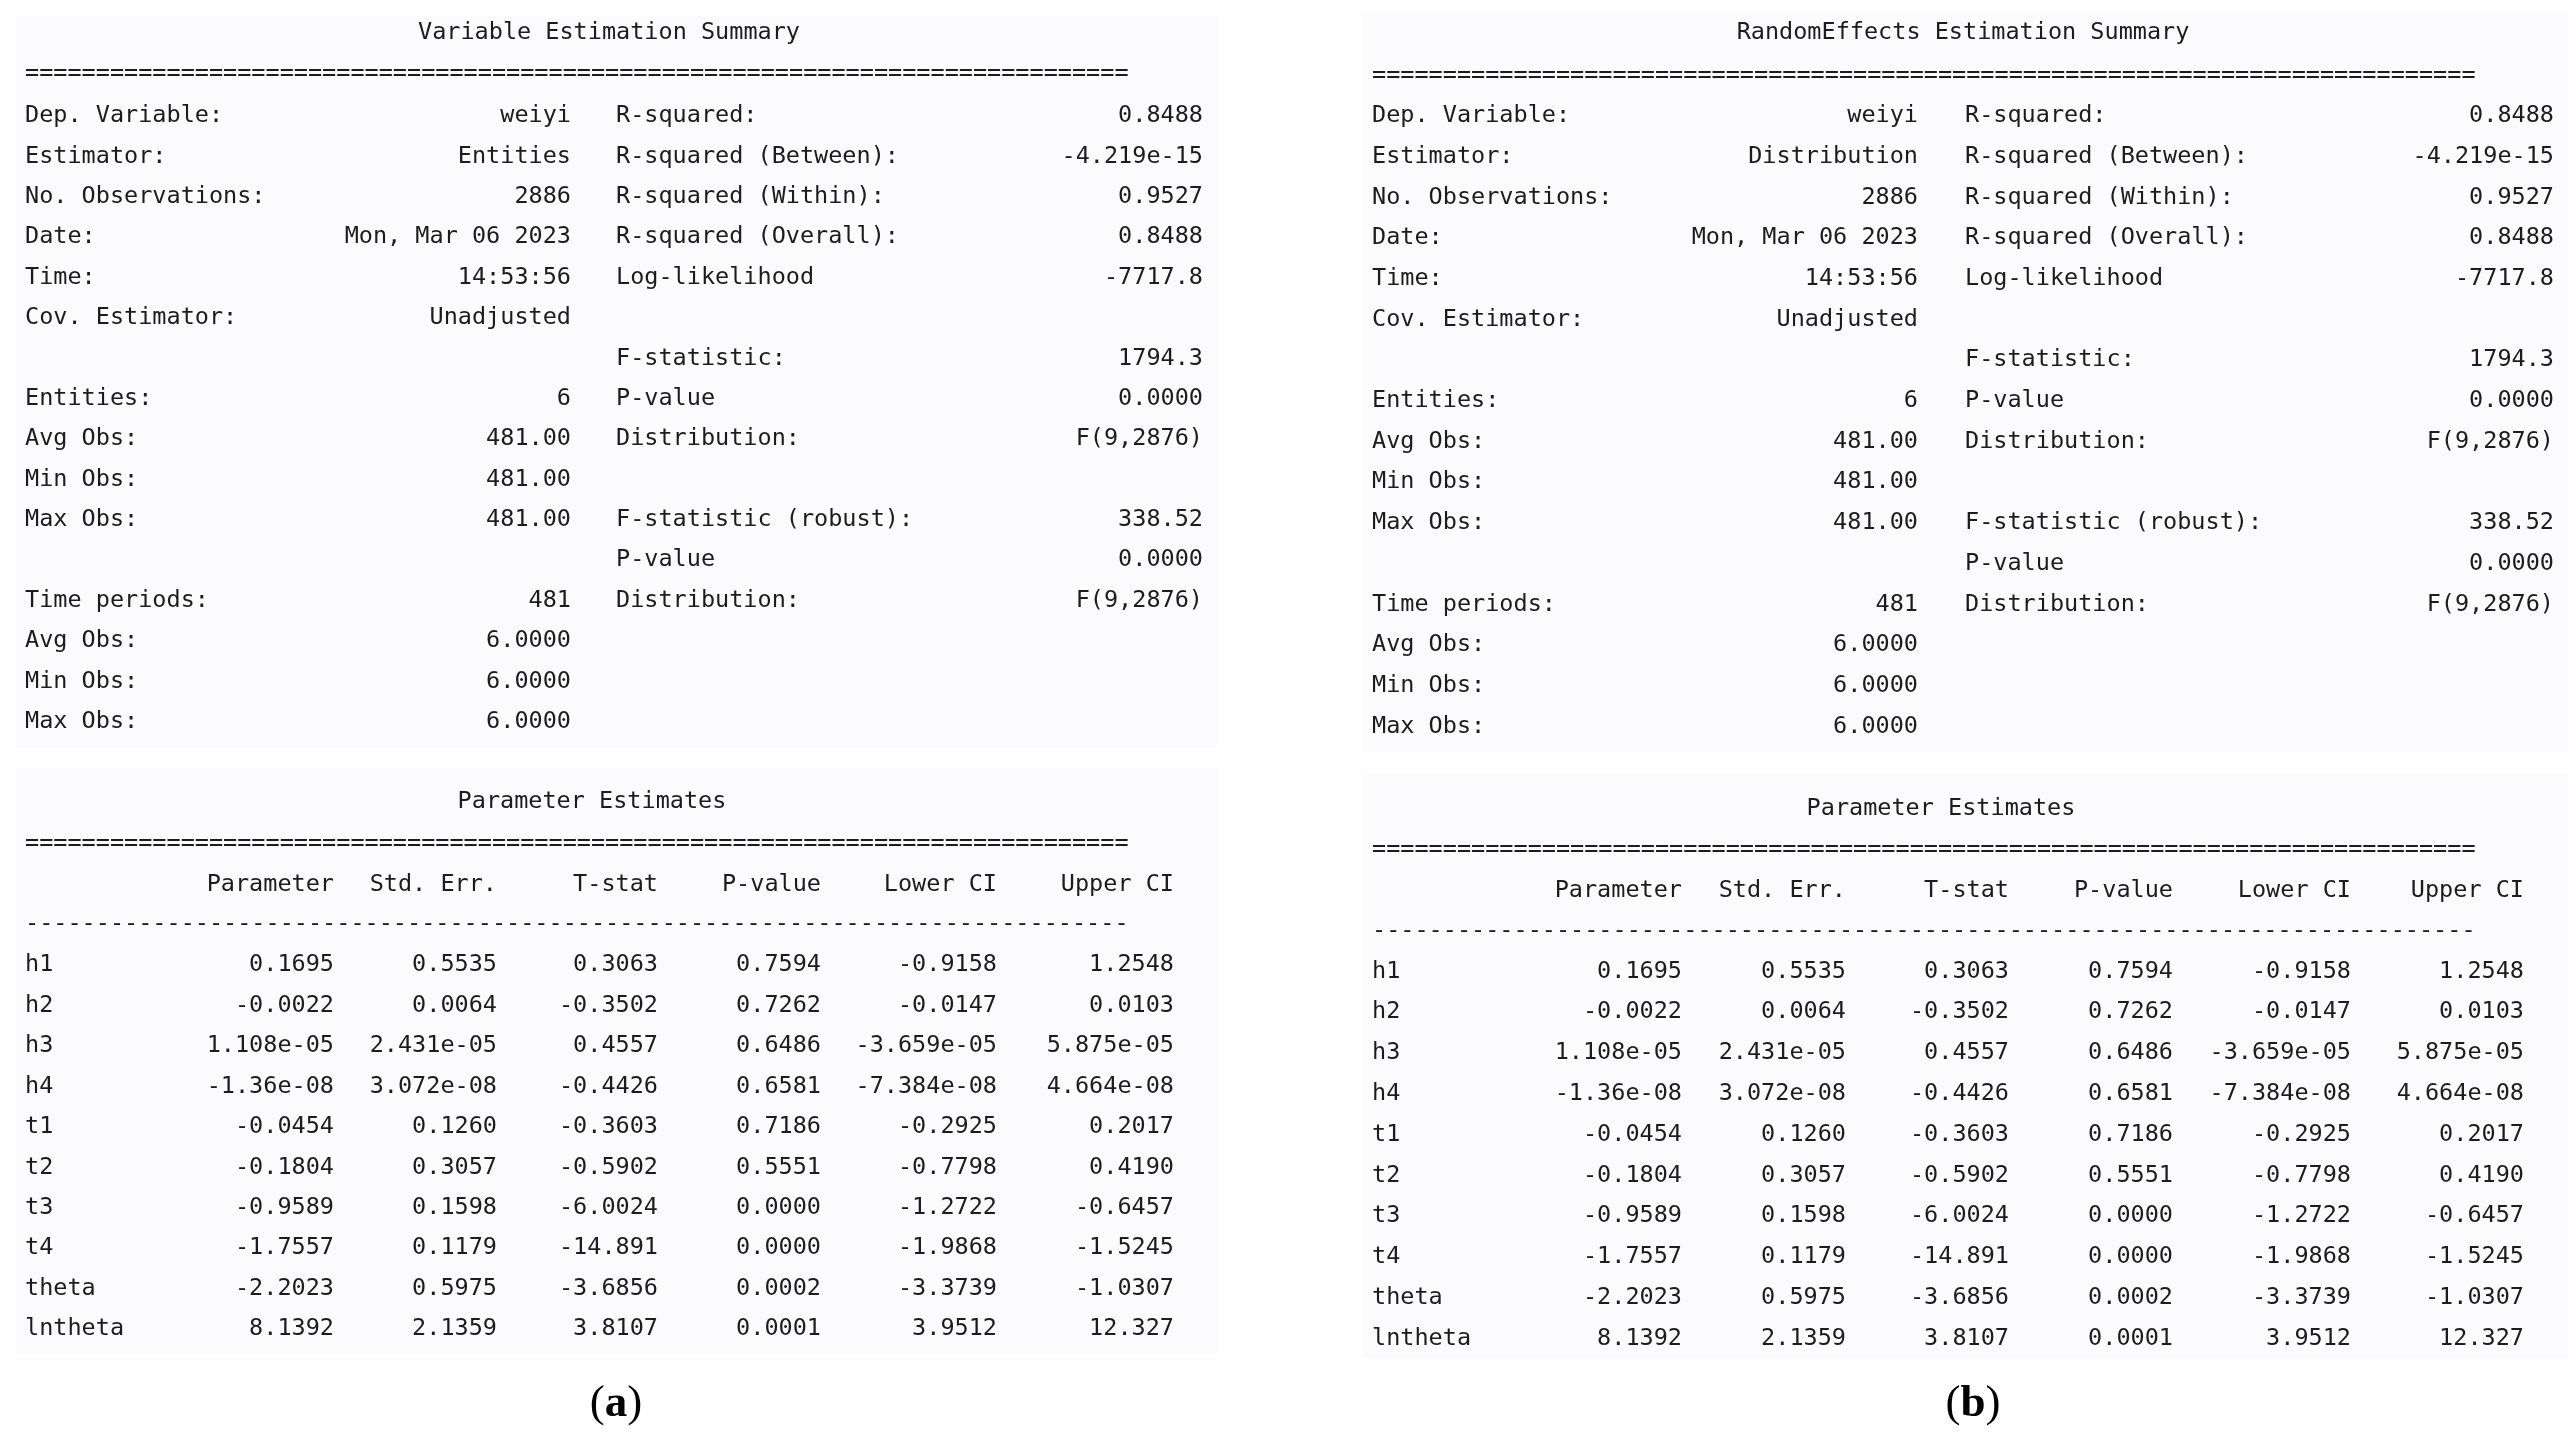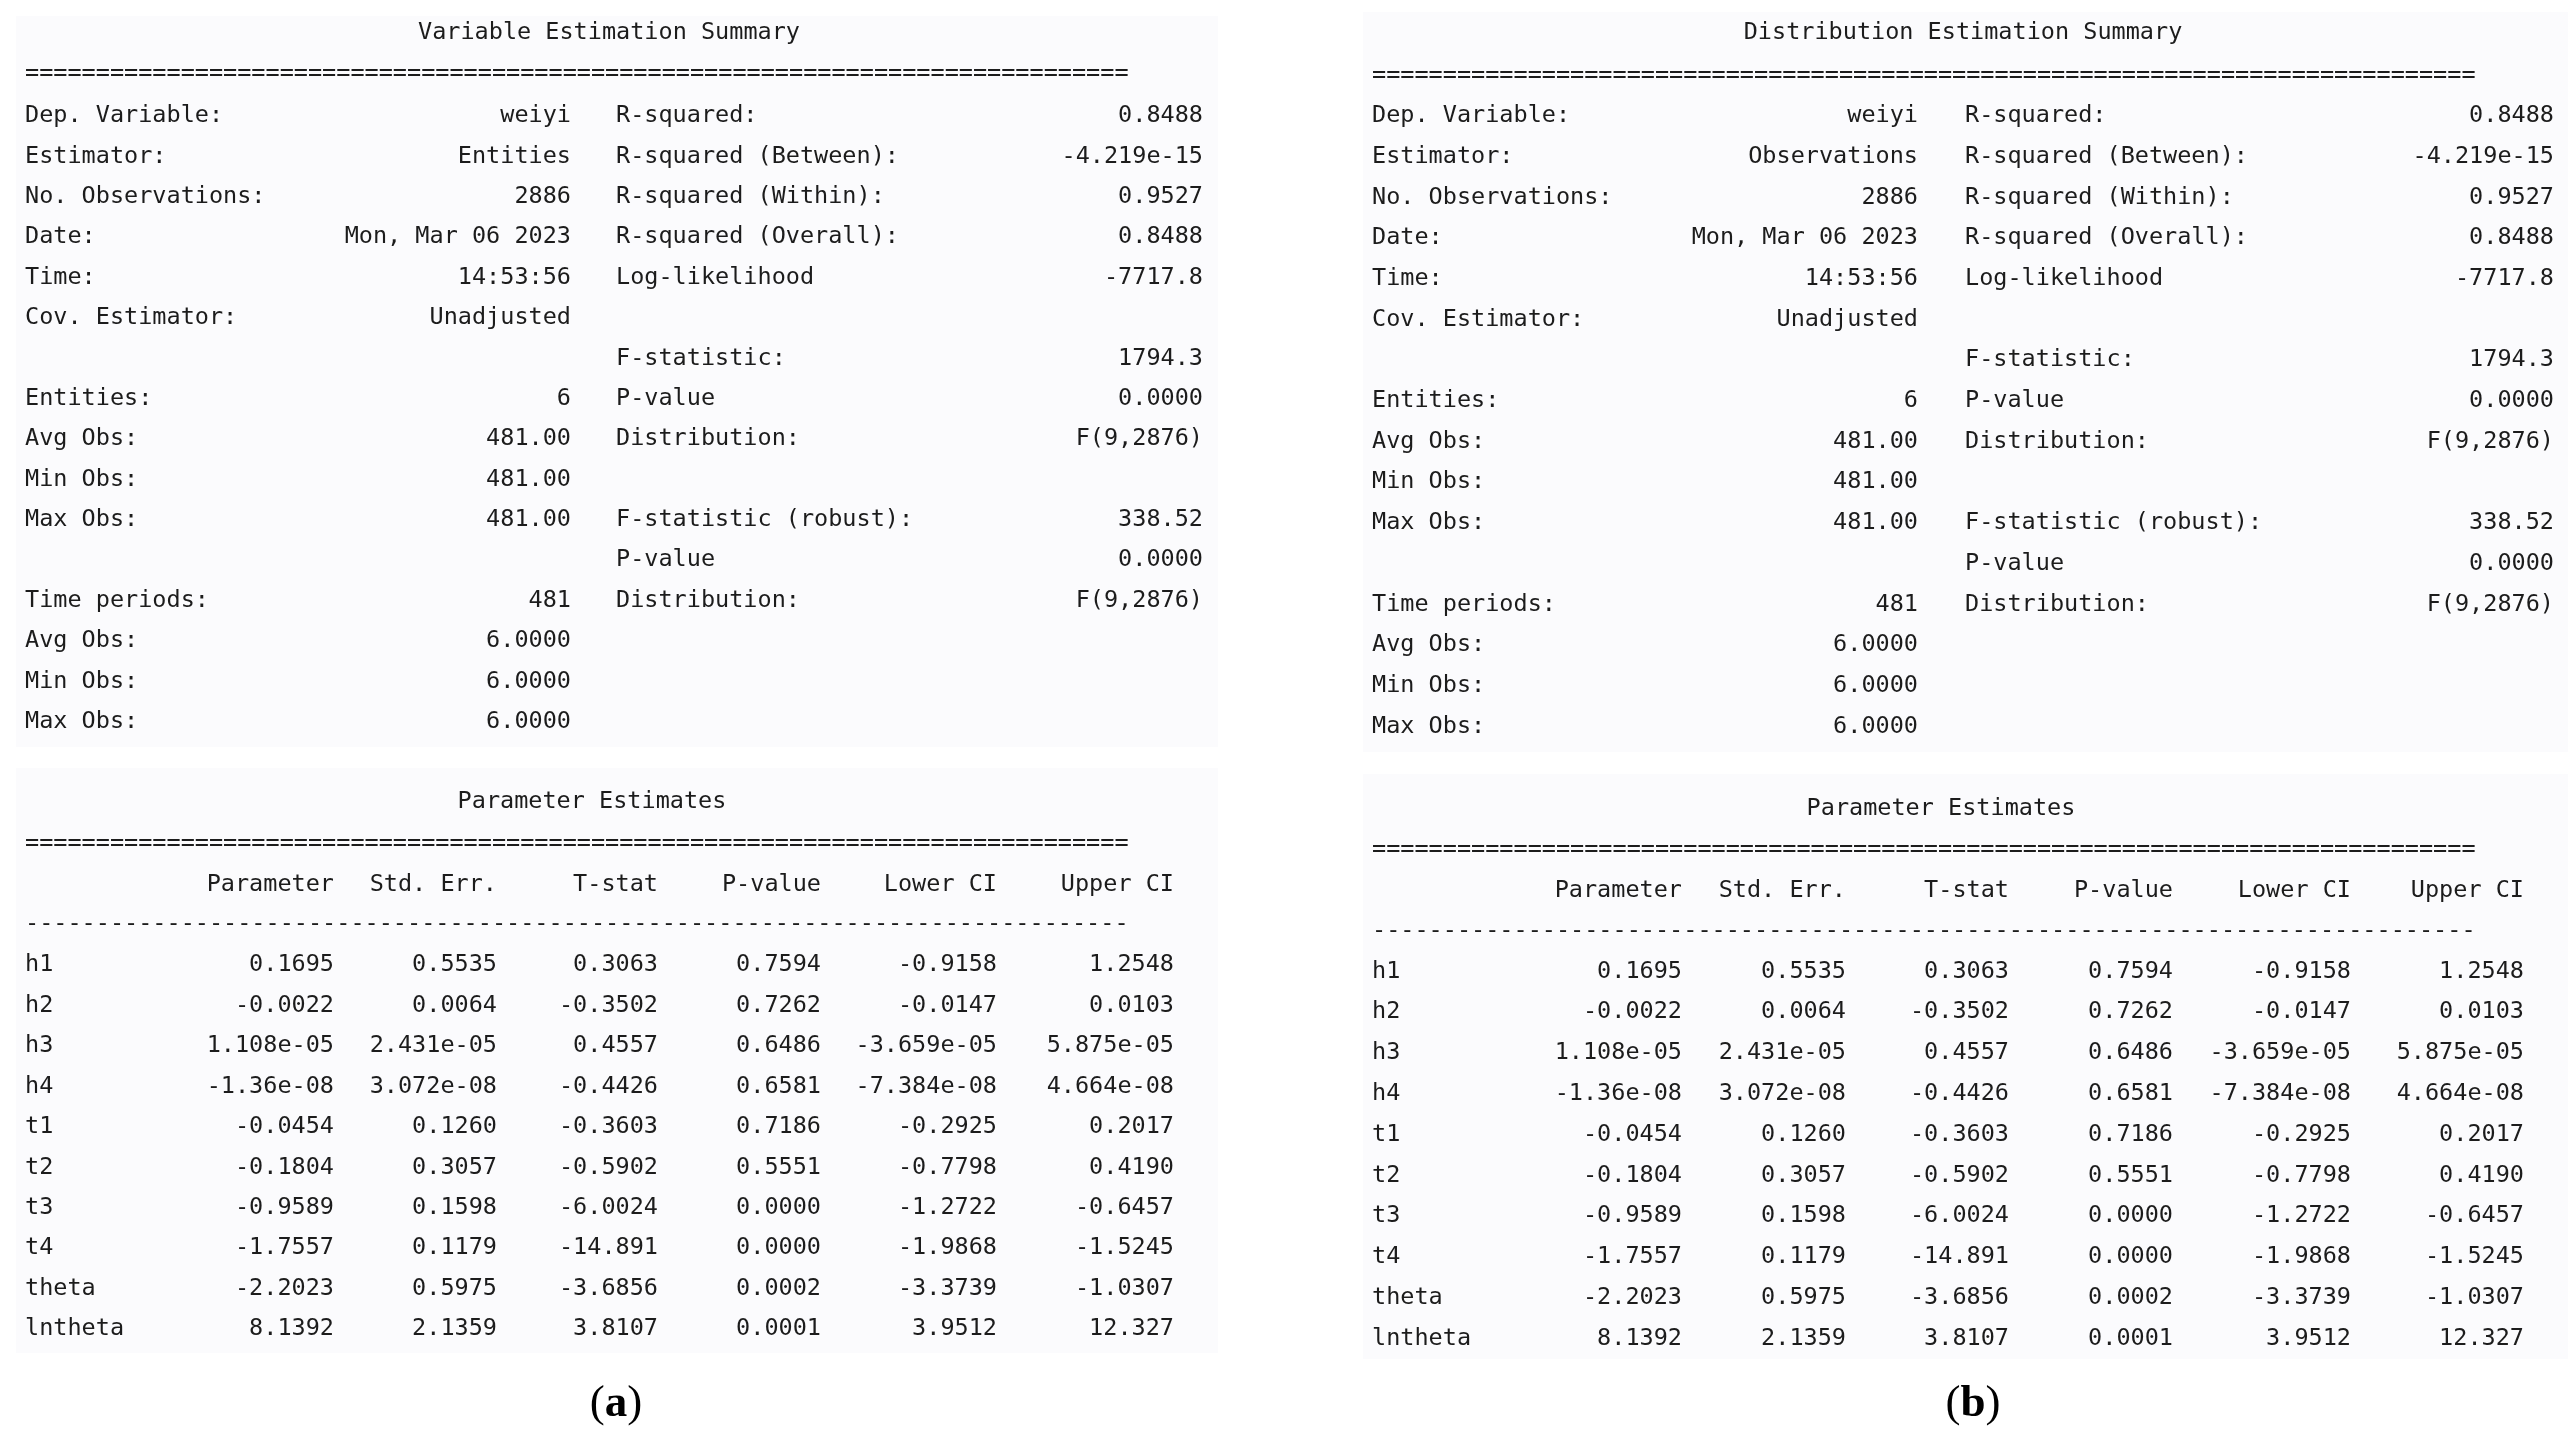--- a/index.html
+++ b/index.html
@@ -177,26 +177,26 @@
       <div class="mono abs rt" style="left:658px; top:1328px;">3.8107</div>
       <div class="mono abs rt" style="left:821px; top:1328px;">0.0001</div>
       <div class="mono abs rt" style="left:997px; top:1328px;">3.9512</div>
       <div class="mono abs rt" style="left:1174px; top:1328px;">12.327</div>
     </div>
   </div>
 
 <div class="panel-bg" style="left:1363px; top:12.4px; width:1205px; height:740px;"></div>
 <div class="panel-bg" style="left:1363px; top:774px; width:1205px; height:585px;"></div>
 <div id="panel-b">
-    <div class="mono abs ctr" style="left:1963px; top:32px;">Distribution Estimation Summary</div>
+    <div class="mono abs ctr" style="left:1963px; top:32px;">RandomEffects Estimation Summary</div>
     <div class="mono rule" style="left:1372px; top:63px; width:1182px;">==============================================================================</div>
     <div class="mono abs vc" style="left:1372px; top:115px;">Dep. Variable:</div>
     <div class="mono abs rt" style="left:1918px; top:115px;">weiyi</div>
     <div class="mono abs vc" style="left:1372px; top:156px;">Estimator:</div>
-    <div class="mono abs rt" style="left:1918px; top:156px;">Observations</div>
+    <div class="mono abs rt" style="left:1918px; top:156px;">Distribution</div>
     <div class="mono abs vc" style="left:1372px; top:197px;">No. Observations:</div>
     <div class="mono abs rt" style="left:1918px; top:197px;">2886</div>
     <div class="mono abs vc" style="left:1372px; top:237px;">Date:</div>
     <div class="mono abs rt" style="left:1918px; top:237px;">Mon, Mar 06 2023</div>
     <div class="mono abs vc" style="left:1372px; top:278px;">Time:</div>
     <div class="mono abs rt" style="left:1918px; top:278px;">14:53:56</div>
     <div class="mono abs vc" style="left:1372px; top:319px;">Cov. Estimator:</div>
     <div class="mono abs rt" style="left:1918px; top:319px;">Unadjusted</div>
     <div class="mono abs vc" style="left:1372px; top:359px;"></div>
     <div class="mono abs rt" style="left:1918px; top:359px;"></div>

